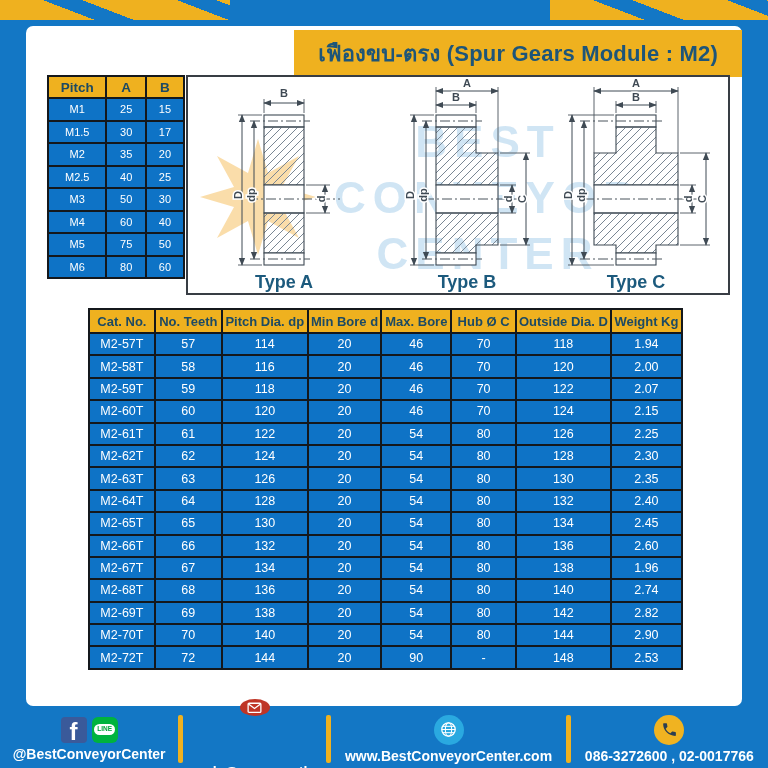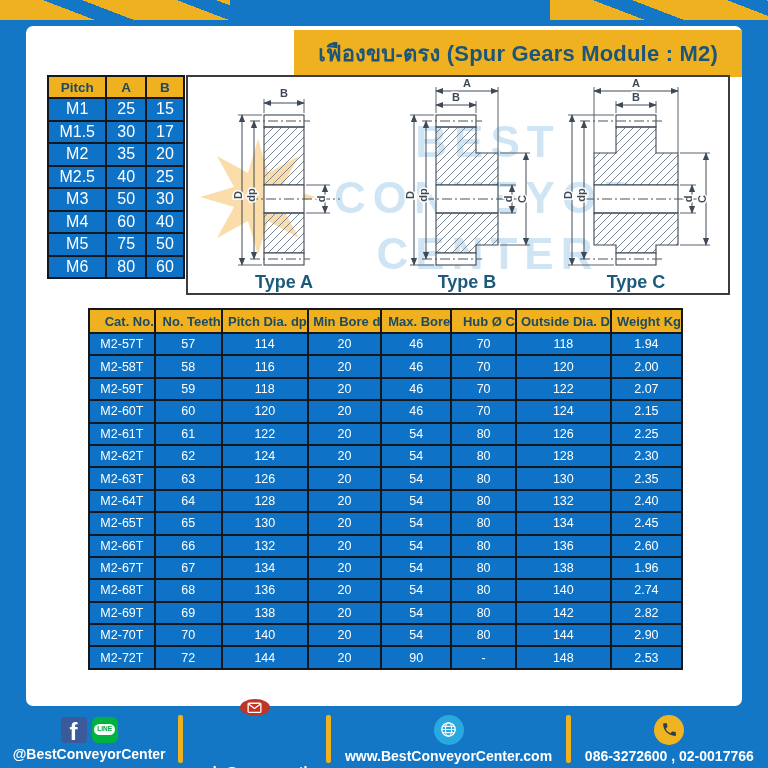--- a/index.html
+++ b/index.html
@@ -17,37 +17,37 @@
 
   .title-wrap{position:absolute;top:4px;left:0;right:0;text-align:right;}
   .title-bar{display:inline-block;background:#efb11f;color:#1d5579;font-weight:bold;font-size:22px;
     padding:6px 24px;letter-spacing:.2px;}
 
   
   table{border-collapse:collapse;table-layout:fixed;}
   .pitch-table{position:absolute;left:21px;top:49px;width:138px;}
   .pitch-table th,.pitch-table td{border:2px solid #14181c;text-align:center;padding:0;}
   .pitch-table th{background:#efb11f;color:#1d4a63;font-size:13.5px;font-weight:bold;height:20px;}
-  .pitch-table td{background:#0e73c6;color:#ffffff;font-size:16px;height:20.5px;margin-top:16px;}
+  .pitch-table td{background:#0e73c6;color:#ffffff;font-size:11px;height:20.5px;margin-top:16px;}
 
   
   .diagram-panel{position:absolute;left:160px;top:49px;width:544px;height:220px;border:2px solid #383d44;
     box-sizing:border-box;background:#fff;overflow:hidden;}
   .cl{stroke:#4a545c;stroke-width:1;stroke-dasharray:10 3 2 3;fill:none;}
   .thin{stroke:#4a545c;stroke-width:.9;fill:none;}
   .dim{stroke:#3f4a54;stroke-width:1;fill:none;marker-start:url(#arr);marker-end:url(#arr);}
   .outl{stroke:#3f4a54;stroke-width:1.1;}
   .dlabel{font-size:11px;fill:#3f4a54;font-weight:bold;text-anchor:middle;stroke:#ffffff;stroke-width:3px;paint-order:stroke;}
   .typelabel{font-size:18px;font-weight:bold;fill:#1c5a7d;text-anchor:middle;}
   .wmtext{font-size:44px;font-weight:bold;fill:rgba(137,190,228,0.40);text-anchor:middle;letter-spacing:7px;}
 
   
   .main-table{position:absolute;left:62px;top:282px;width:595px;}
   .main-table th,.main-table td{border:2px solid #14181c;text-align:center;padding:0;}
-  .main-table th{background:#efb11f;color:#1d4a63;font-size:13px;font-weight:bold;height:22px;text-align:right;}
+  .main-table th{background:#efb11f;color:#1d4a63;font-size:13px;font-weight:bold;height:22px;}
   .main-table td{background:#0e73c6;color:#ffffff;font-size:12.5px;height:20.4px;}
 
   
   .footer{position:absolute;left:0;bottom:0;width:768px;height:58px;display:flex;align-items:center;}
   .f-cell{display:flex;flex-direction:column;align-items:center;justify-content:center;gap:3px;height:100%;}
   .f-c1{flex:0 0 23.2%;} .f-c2{flex:0 0 18.6%;gap:48px;} .f-c3{flex:0 0 30.6%;} .f-c4{flex:0 0 25.6%;}
   .f-sep{width:5px;height:48px;background:#efb11f;border-radius:2px;}
   .f-text{color:#ffffff;font-weight:bold;font-size:14px;white-space:nowrap;}
   .f-icons{display:flex;gap:5px;align-items:flex-end;}
   .fb{width:26px;height:26px;background:#3a5a9a;border-radius:4px;color:#fff;font-weight:bold;font-size:24px;

